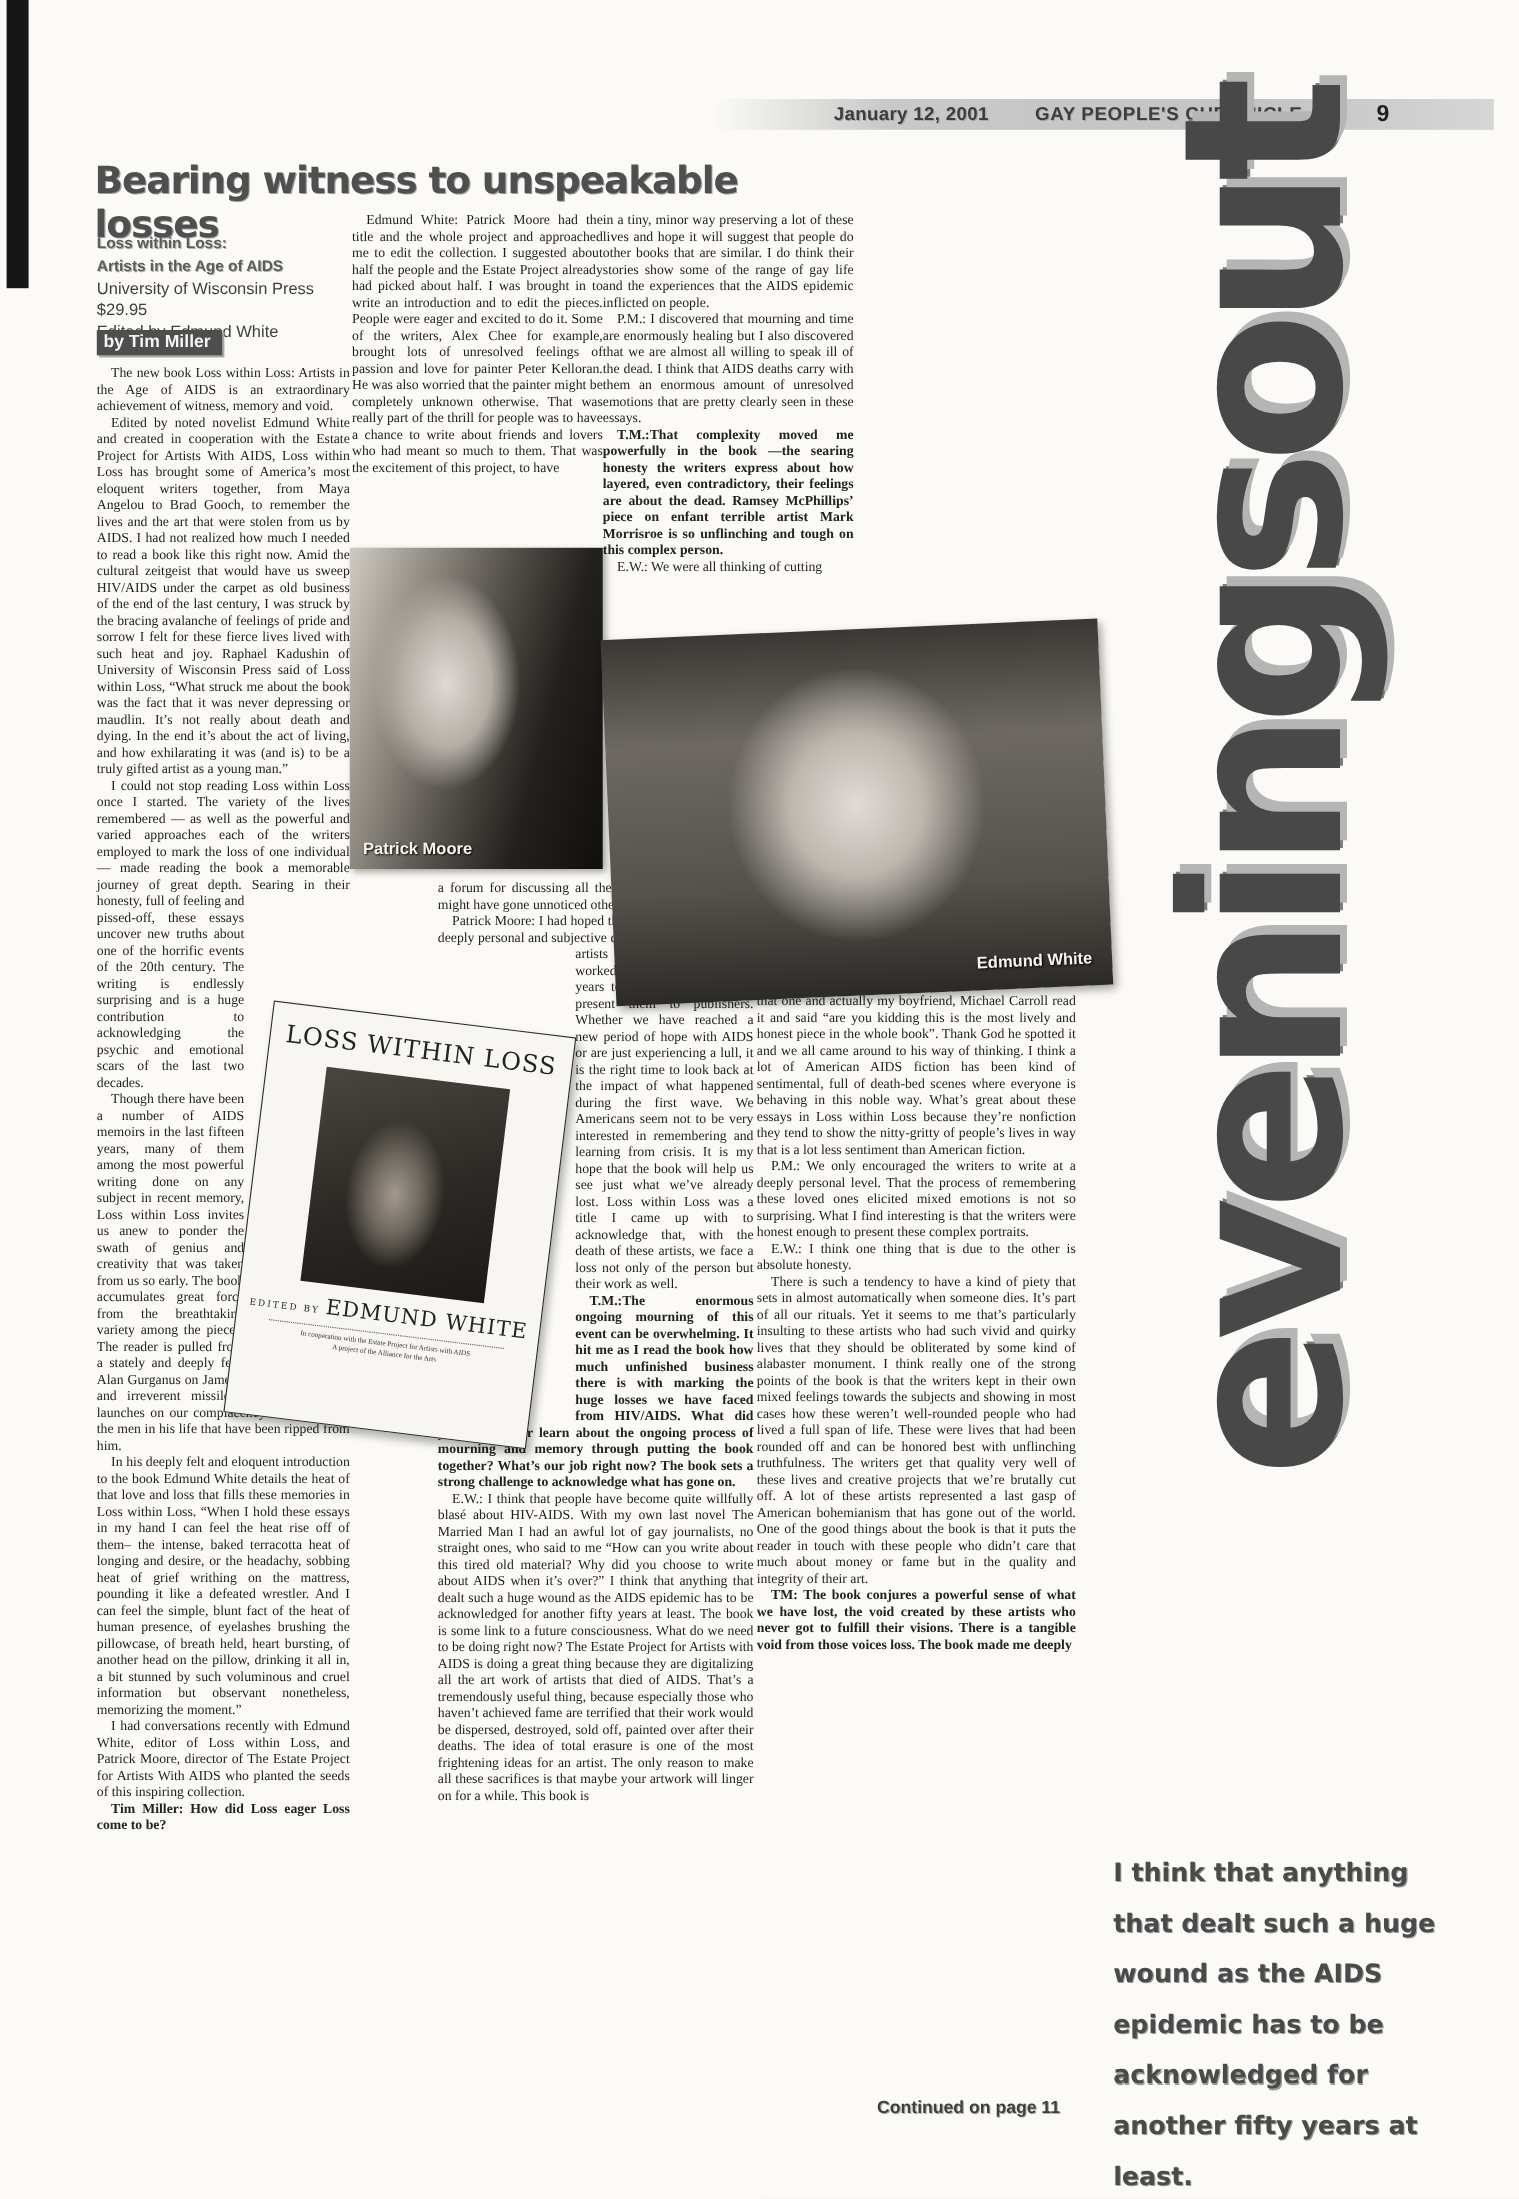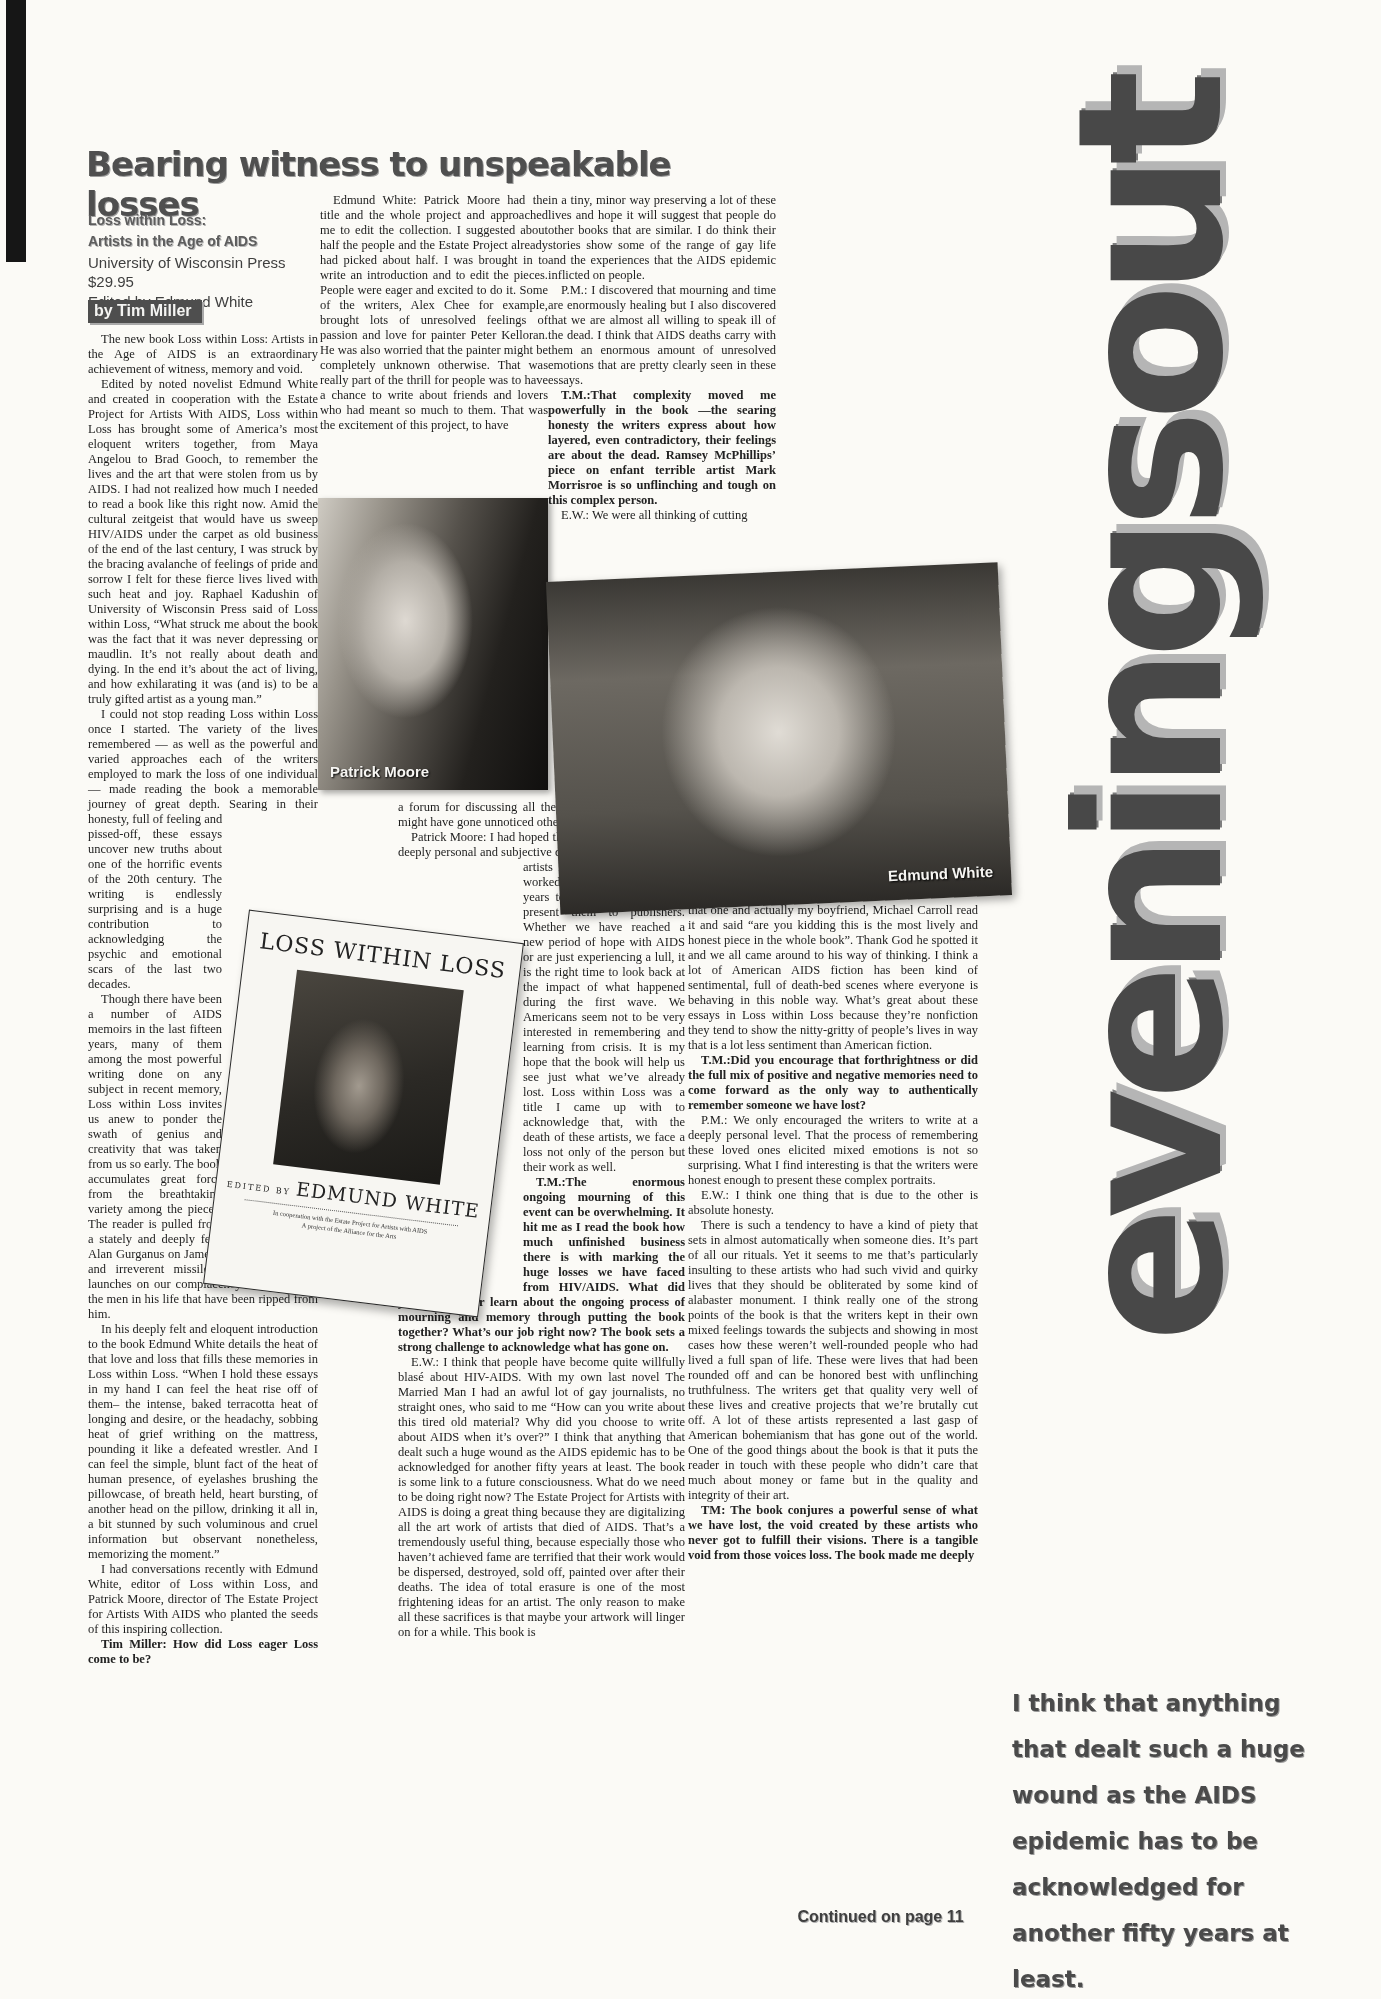--- a/index.html
+++ b/index.html
@@ -83,20 +83,25 @@
     font-family:"Liberation Sans",sans-serif;font-weight:bold;font-size:16px;color:#3f3f3f;
     text-shadow:1px 1px 0 #b0b0b0;}
 </style>
 </head>
 <body>
 
 <div id="page">
 
   <div class="scan-edge"></div>
 
+  <div class="header-bar">
+    <span class="header-date">January 12, 2001</span>
+    <span class="header-pub">GAY PEOPLE'S CHRONICLE</span>
+    <span class="header-page">9</span>
+  </div>
 
   <div class="headline">Bearing witness to unspeakable losses</div>
 
   <div class="book-info">
     <div class="bi-title">Loss within Loss:</div>
     <div class="bi-title">Artists in the Age of AIDS</div>
     <div class="bi-line">University of Wisconsin Press $29.95</div>
     <div class="bi-line">Edited by Edmund White</div>
   </div>
 
@@ -129,21 +134,20 @@
   <div id="col2bot" class="body-text">
       <p class="cont">a forum for discussing all these richly lived lives that might have gone unnoticed otherwise.</p>
       <p>Patrick Moore: I had hoped that these essays would be deeply personal and subjective discussions of both the</p>
       <div class="spacer-left"></div>
       <p class="cont">artists lost and their work. We worked together for nearly two years to solicit the essays and present them to publishers. Whether we have reached a new period of hope with AIDS or are just experiencing a lull, it is the right time to look back at the impact of what happened during the first wave. We Americans seem not to be very interested in remembering and learning from crisis. It is my hope that the book will help us see just what we’ve already lost. Loss within Loss was a title I came up with to acknowledge that, with the death of these artists, we face a loss not only of the person but their work as well.</p>
       <p class="q">T.M.:The enormous ongoing mourning of this event can be overwhelming. It hit me as I read the book how much unfinished business there is with marking the huge losses we have faced from HIV/AIDS. What did you discover or learn about the ongoing process of mourning and memory through putting the book together? What’s our job right now? The book sets a strong challenge to acknowledge what has gone on.</p>
       <p>E.W.: I think that people have become quite willfully blasé about HIV-AIDS. With my own last novel The Married Man I had an awful lot of gay journalists, no straight ones, who said to me “How can you write about this tired old material? Why did you choose to write about AIDS when it’s over?” I think that anything that dealt such a huge wound as the AIDS epidemic has to be acknowledged for another fifty years at least. The book is some link to a future consciousness. What do we need to be doing right now? The Estate Project for Artists with AIDS is doing a great thing because they are digitalizing all the art work of artists that died of AIDS. That’s a tremendously useful thing, because especially those who haven’t achieved fame are terrified that their work would be dispersed, destroyed, sold off, painted over after their deaths. The idea of total erasure is one of the most frightening ideas for an artist. The only reason to make all these sacrifices is that maybe your artwork will linger on for a while. This book is</p>
     </div>
   <div id="col3bot" class="body-text">
       <p class="cont">that one and actually my boyfriend, Michael Carroll read it and said “are you kidding this is the most lively and honest piece in the whole book”. Thank God he spotted it and we all came around to his way of thinking. I think a lot of American AIDS fiction has been kind of sentimental, full of death-bed scenes where everyone is behaving in this noble way. What’s great about these essays in Loss within Loss because they’re nonfiction they tend to show the nitty-gritty of people’s lives in way that is a lot less sentiment than American fiction.</p>
-      <p class="q">T.M.:Did you encourage that forthrightness or did the full mix of positive and negative memories need to come forward as the only way to authentically remember someone we have lost?</p>
       <p>P.M.: We only encouraged the writers to write at a deeply personal level. That the process of remembering these loved ones elicited mixed emotions is not so surprising. What I find interesting is that the writers were honest enough to present these complex portraits.</p>
       <p>E.W.: I think one thing that is due to the other is absolute honesty.</p>
       <p>There is such a tendency to have a kind of piety that sets in almost automatically when someone dies. It’s part of all our rituals. Yet it seems to me that’s particularly insulting to these artists who had such vivid and quirky lives that they should be obliterated by some kind of alabaster monument. I think really one of the strong points of the book is that the writers kept in their own mixed feelings towards the subjects and showing in most cases how these weren’t well-rounded people who had lived a full span of life. These were lives that had been rounded off and can be honored best with unflinching truthfulness. The writers get that quality very well of these lives and creative projects that we’re brutally cut off. A lot of these artists represented a last gasp of American bohemianism that has gone out of the world. One of the good things about the book is that it puts the reader in touch with these people who didn’t care that much about money or fame but in the quality and integrity of their art.</p>
       <p class="q">TM: The book conjures a powerful sense of what we have lost, the void created by these artists who never got to fulfill their visions. There is a tangible void from those voices loss. The book made me deeply</p>
     </div>
 
   <div id="photo-pm" class="photo">
     <span class="photo-caption">Patrick Moore</span>
   </div>
 

